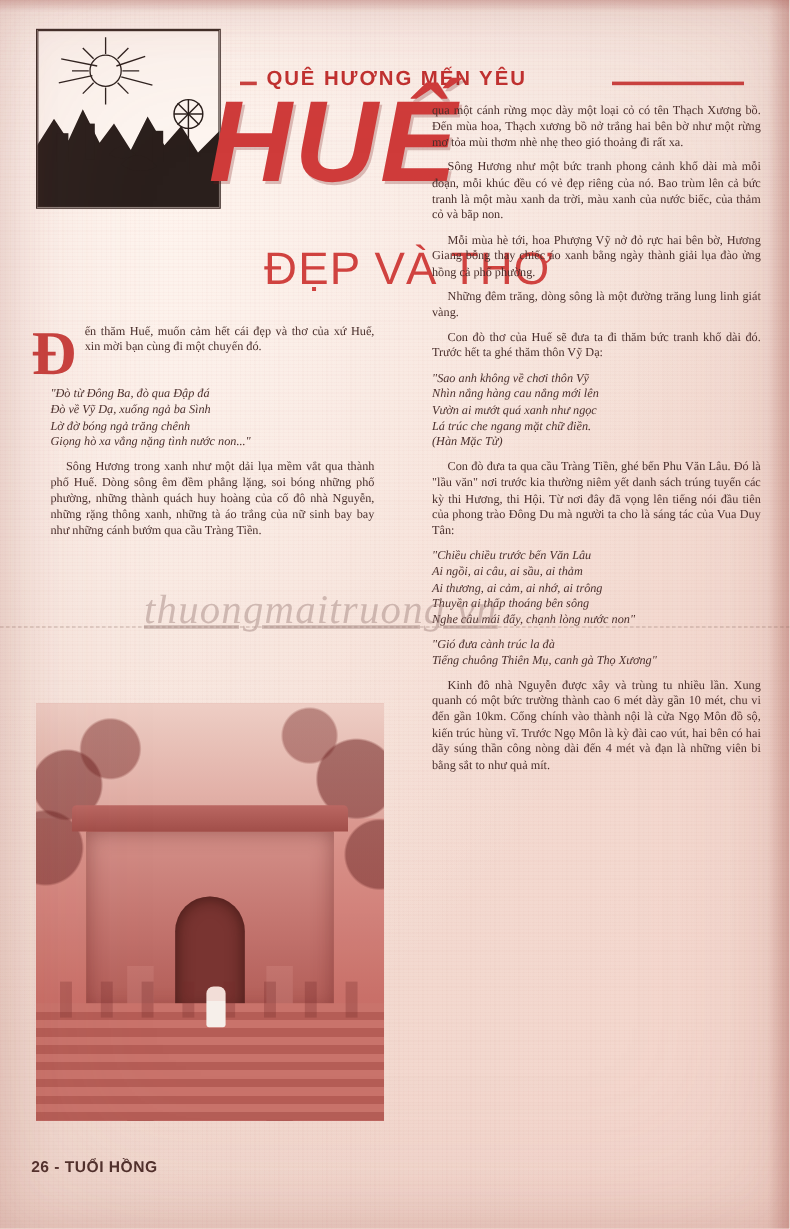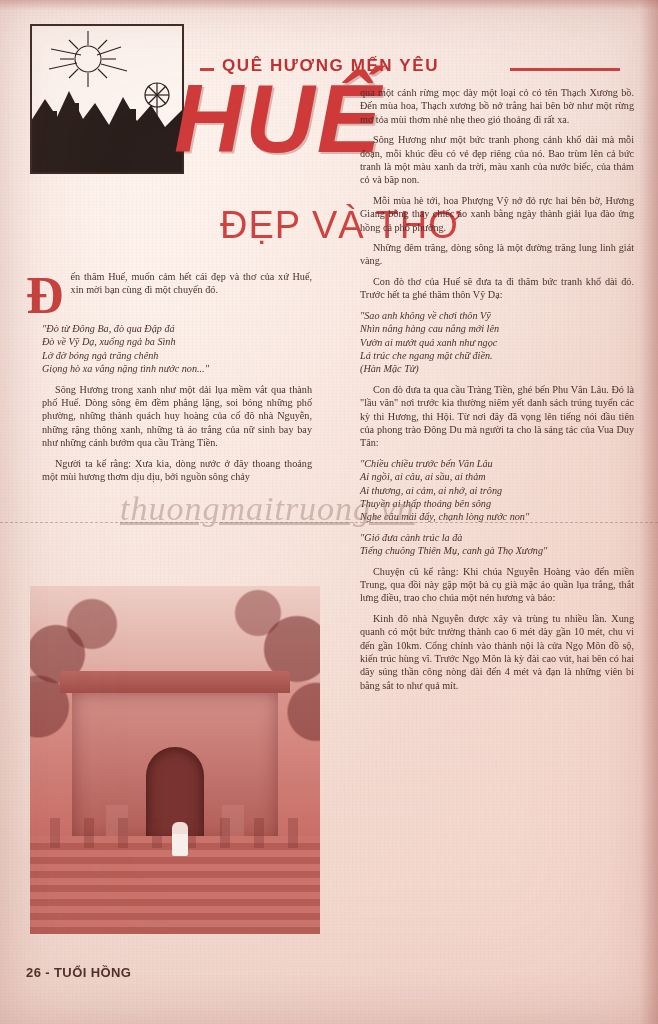--- a/index.html
+++ b/index.html
@@ -336,21 +336,20 @@
       <span class="dropcap">Đ</span>
       <p class="noindent">ến thăm Huế, muốn cảm hết cái đẹp và thơ của xứ Huế, xin mời bạn cùng đi một chuyến đó.</p>
     </div>
     <div class="verse">
       <div>"Đò từ Đông Ba, đò qua Đập đá
 Đò về Vỹ Dạ, xuống ngả ba Sình
 Lờ đờ bóng ngả trăng chênh
 Giọng hò xa vẳng nặng tình nước non..."</div>
     </div>
     <p>Sông Hương trong xanh như một dải lụa mềm vắt qua thành phố Huế. Dòng sông êm đềm phẳng lặng, soi bóng những phố phường, những thành quách huy hoàng của cố đô nhà Nguyễn, những rặng thông xanh, những tà áo trắng của nữ sinh bay bay như những cánh bướm qua cầu Tràng Tiền.</p>
-    <p>Người ta kể rằng: Xưa kia, dòng nước ở đây thoang thoảng một mùi hương thơm dịu dịu, bởi nguồn sông chảy</p>
   </div>
 
   <div class="photo">
     <div class="sky"></div>
     <div class="trees-l"></div>
     <div class="trees-r"></div>
     <div class="gate">
       <div class="pillar-l"></div>
       <div class="pillar-r"></div>
       <div class="arch"></div>
@@ -378,21 +377,20 @@
       <div>"Chiều chiều trước bến Văn Lâu
 Ai ngồi, ai câu, ai sầu, ai thảm
 Ai thương, ai cảm, ai nhớ, ai trông
 Thuyền ai thấp thoáng bên sông
 Nghe câu mái đẩy, chạnh lòng nước non"</div>
     </div>
     <div class="verse">
       <div>"Gió đưa cành trúc la đà
 Tiếng chuông Thiên Mụ, canh gà Thọ Xương"</div>
     </div>
-    <p>Chuyện cũ kể rằng: Khi chúa Nguyễn Hoàng vào đến miền Trung, qua đồi này gặp một bà cụ già mặc áo quần lụa trắng, thắt lưng điều, trao cho chúa một nén hương và bảo:</p>
     <p>Kinh đô nhà Nguyễn được xây và trùng tu nhiều lần. Xung quanh có một bức trường thành cao 6 mét dày gần 10 mét, chu vi đến gần 10km. Cổng chính vào thành nội là cửa Ngọ Môn đồ sộ, kiến trúc hùng vĩ. Trước Ngọ Môn là kỳ đài cao vút, hai bên có hai dãy súng thần công nòng dài đến 4 mét và đạn là những viên bi bằng sắt to như quả mít.</p>
   </div>
 
   <div class="watermark-line"></div>
   <div class="watermark">thuongmaitruong.vn</div>
 
   <div class="footer">26 - TUỔI HỒNG</div>
 
   <div class="edge-shade"></div>
 </div>

